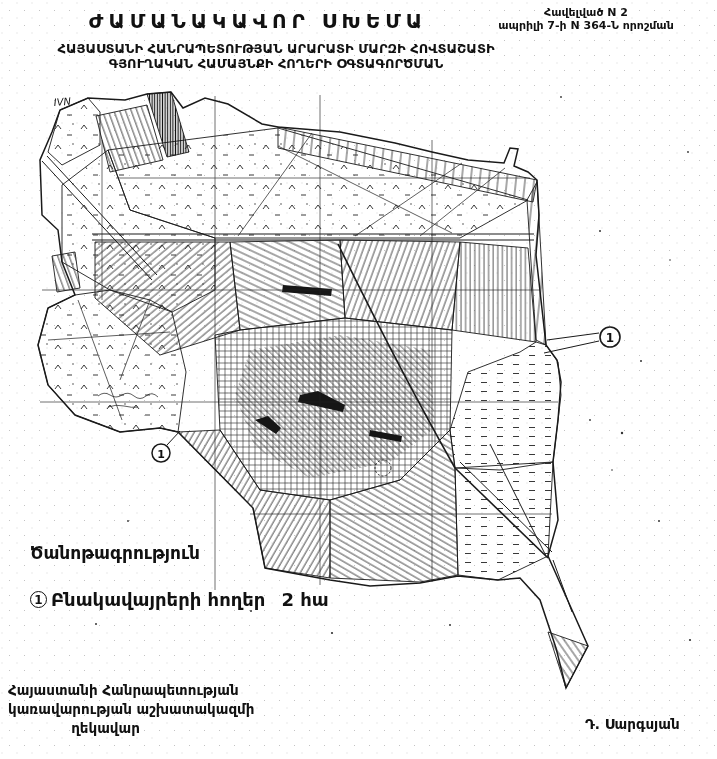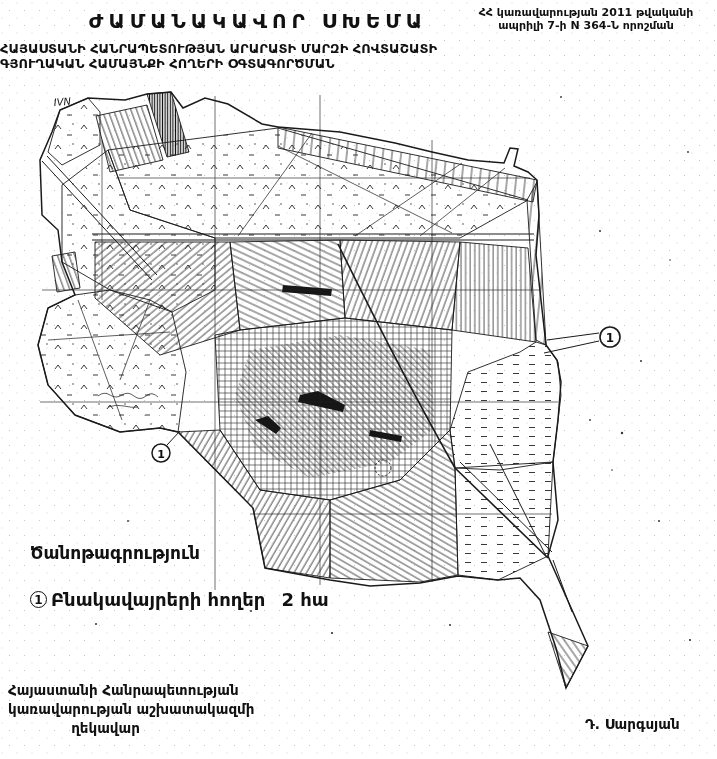--- a/index.html
+++ b/index.html
@@ -10,21 +10,21 @@
       radial-gradient(circle,#c3c3c3 0.7px,rgba(0,0,0,0) 1px),
       radial-gradient(circle,#d2d2d2 0.7px,rgba(0,0,0,0) 1px);
     background-size:15px 15px,15px 15px;
     background-position:2px 3px,9.5px 10.5px;
   }
   .map{position:absolute;left:0;top:0;width:717px;height:759px;}
   .txt{position:absolute;}
   .title{left:28px;top:9px;width:460px;text-align:center;font-size:20px;font-weight:bold;
          letter-spacing:5px;white-space:nowrap;}
   .annex{left:458px;top:6px;width:256px;text-align:center;font-size:11px;font-weight:bold;line-height:13px;}
-  .subtitle{left:0;top:41px;width:552px;text-align:left;font-size:13px;font-weight:bold;line-height:15px;}
+  .subtitle{left:0;top:41px;width:552px;text-align:center;font-size:13px;font-weight:bold;line-height:15px;}
   .subtitle div{white-space:nowrap;}
   .legend-heading{left:30px;top:543px;font-size:17px;font-weight:bold;}
   .legend-item{left:30px;top:589px;font-size:18px;font-weight:bold;display:flex;align-items:center;}
   .lmark{display:inline-flex;align-items:center;justify-content:center;width:15px;height:15px;
          border:1.6px solid #111;border-radius:50%;font-size:12px;margin-right:4px;flex:0 0 auto;}
   .llabel{margin-right:16px;white-space:nowrap;text-align:right;}
   .larea{white-space:nowrap;}
   .footer-org{left:8px;top:681px;width:250px;font-size:13.5px;font-weight:bold;line-height:19px;}
   .footer-org .center{text-align:center;width:195px;}
   .signature{left:562px;top:716px;font-size:13.5px;font-weight:bold;white-space:nowrap;margin-left:23px;}
@@ -189,21 +189,21 @@
         <text x="161" y="457.5" text-anchor="middle" font-size="11" font-weight="bold" stroke="none" fill="#111">1</text>
       </g>
 
       <text x="54" y="106" font-size="10" font-style="italic" stroke="none" fill="#111" transform="rotate(-5 54 106)">IVN</text>
     </g>
   </svg>
 
   <div class="txt title">ԺԱՄԱՆԱԿԱՎՈՐ ՍԽԵՄԱ</div>
 
   <div class="txt annex">
-    <div>ՀՀ կառավարության 2011 թվականի</div>
+    <div>Հավելված N 2</div>
     <div>ապրիլի 7-ի N 364-Ն որոշման</div>
   </div>
 
   <div class="txt subtitle">
     <div>ՀԱՅԱՍՏԱՆԻ ՀԱՆՐԱՊԵՏՈՒԹՅԱՆ ԱՐԱՐԱՏԻ ՄԱՐԶԻ ՀՈՎՏԱՇԱՏԻ</div>
     <div>ԳՅՈՒՂԱԿԱՆ ՀԱՄԱՅՆՔԻ ՀՈՂԵՐԻ ՕԳՏԱԳՈՐԾՄԱՆ</div>
   </div>
 
   <div class="txt legend-heading">Ծանոթագրություն</div>
   <div class="txt legend-item">

